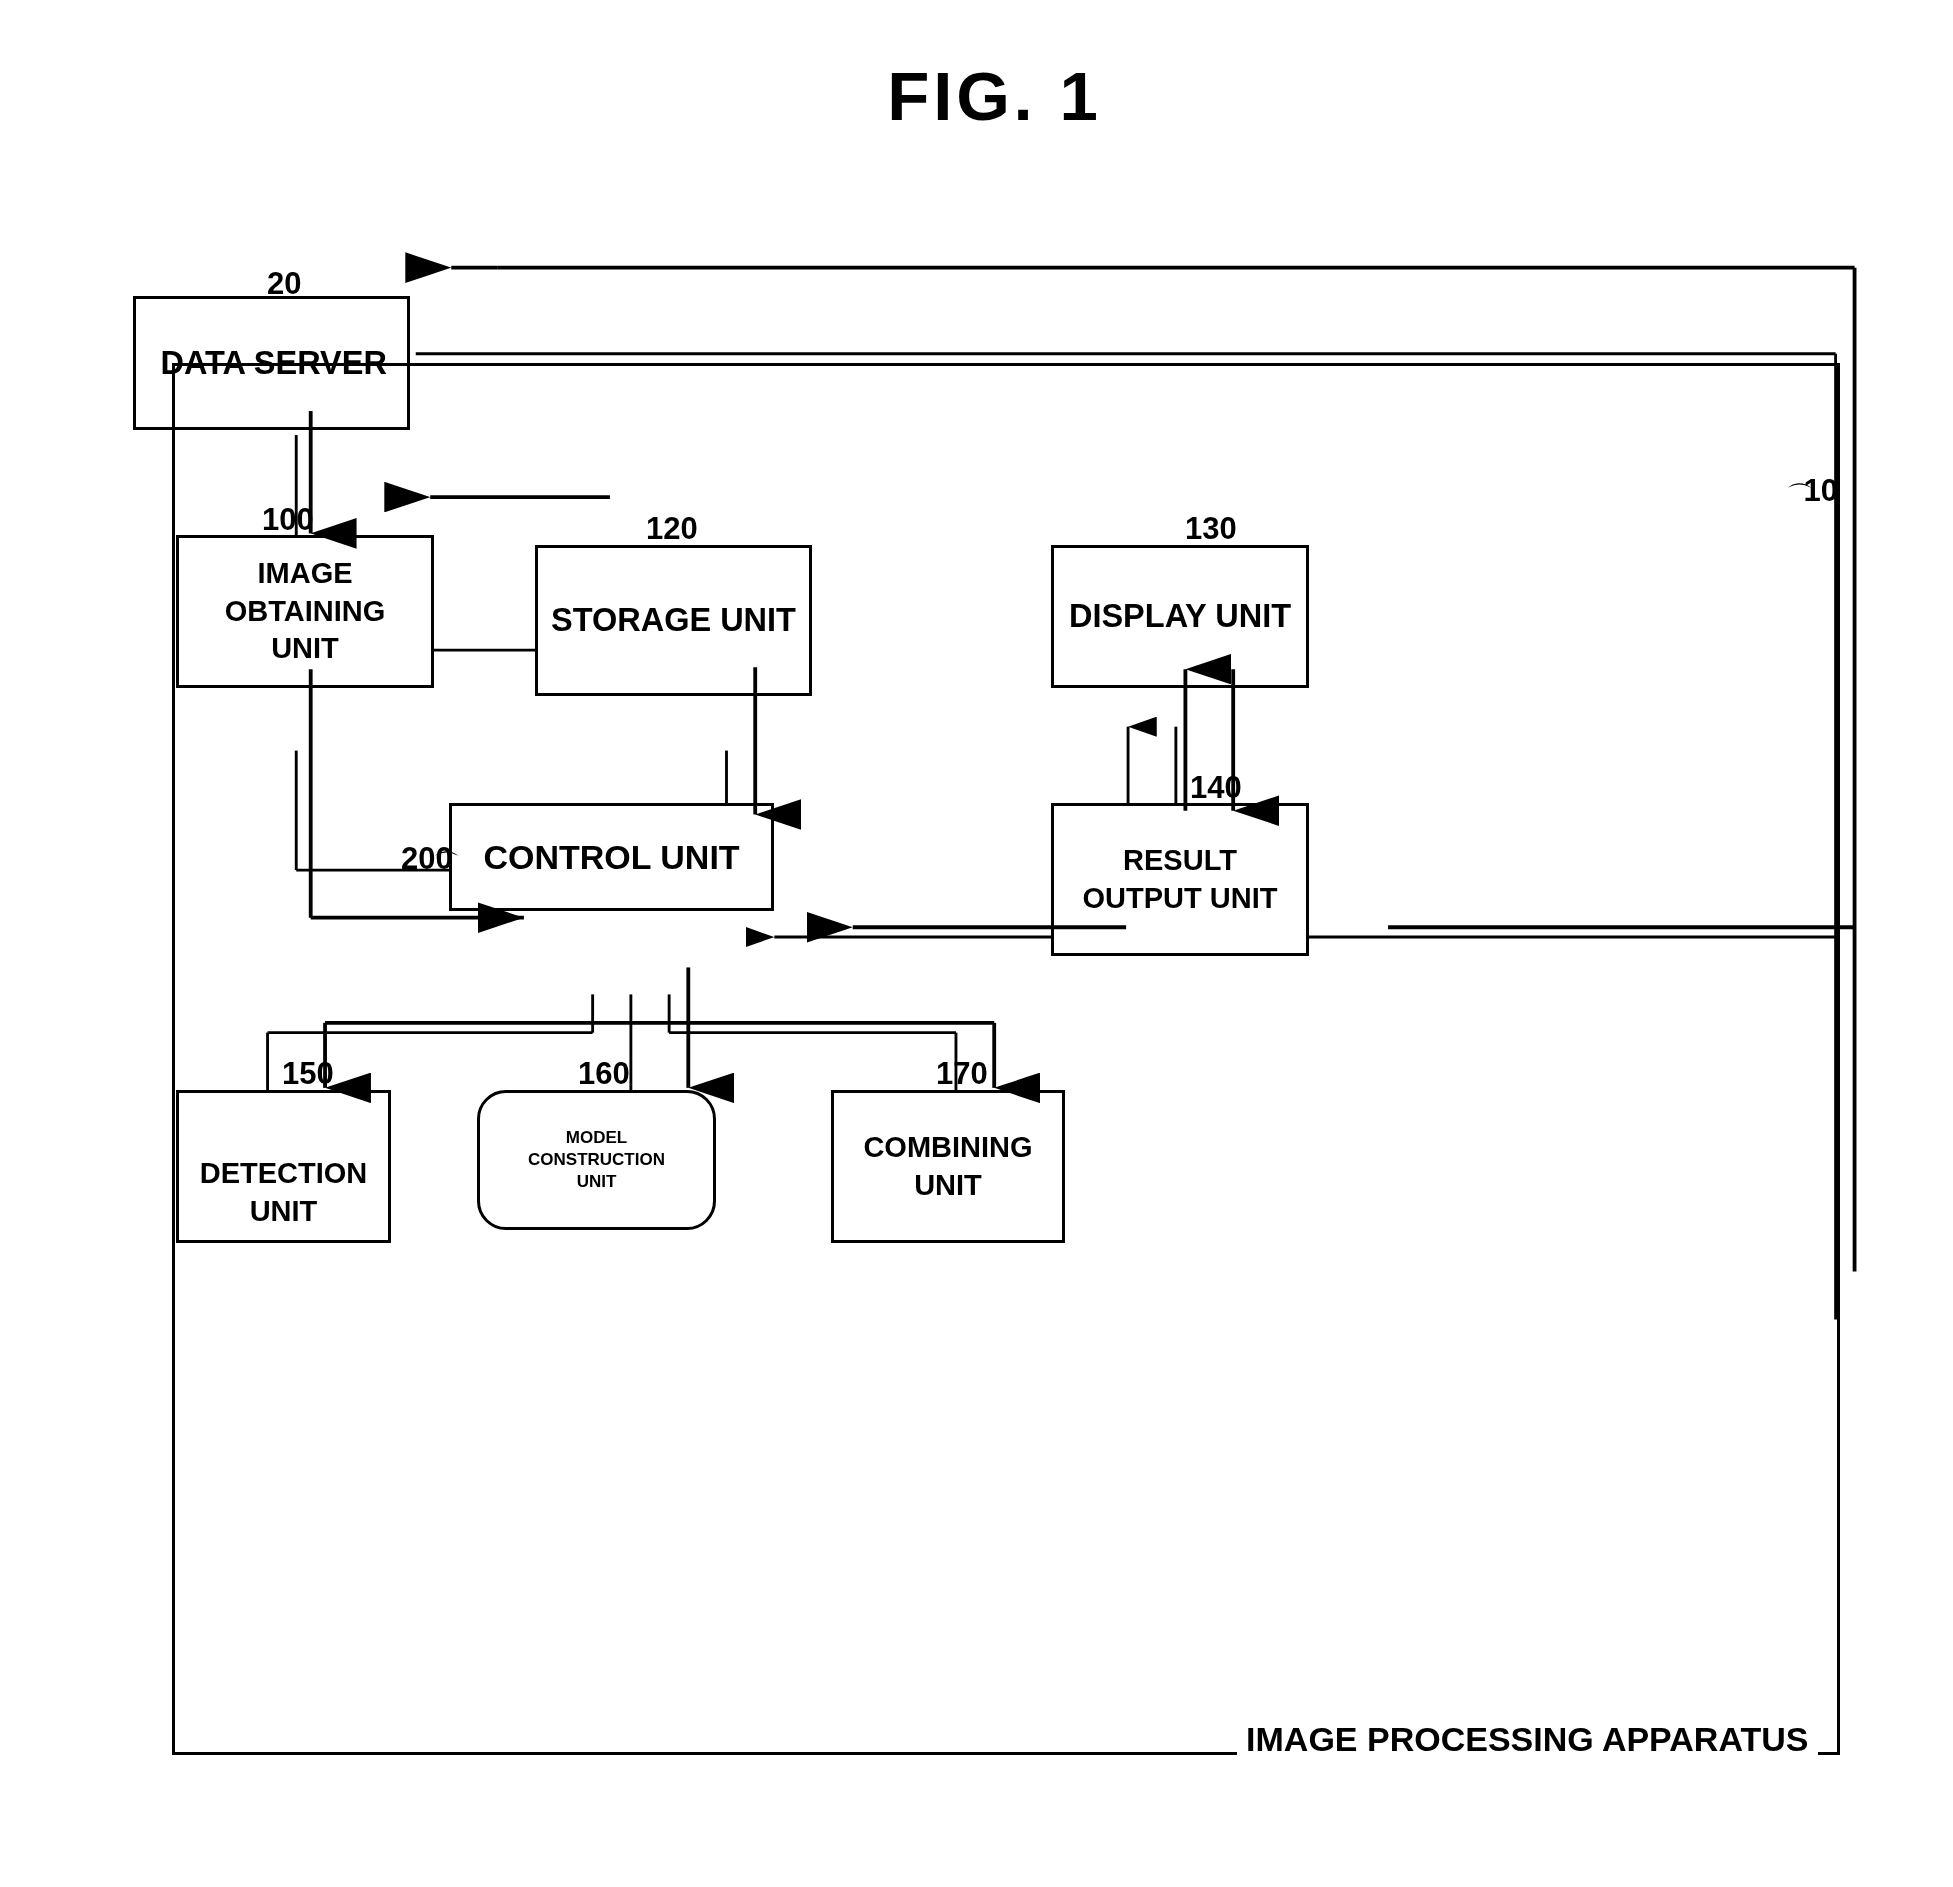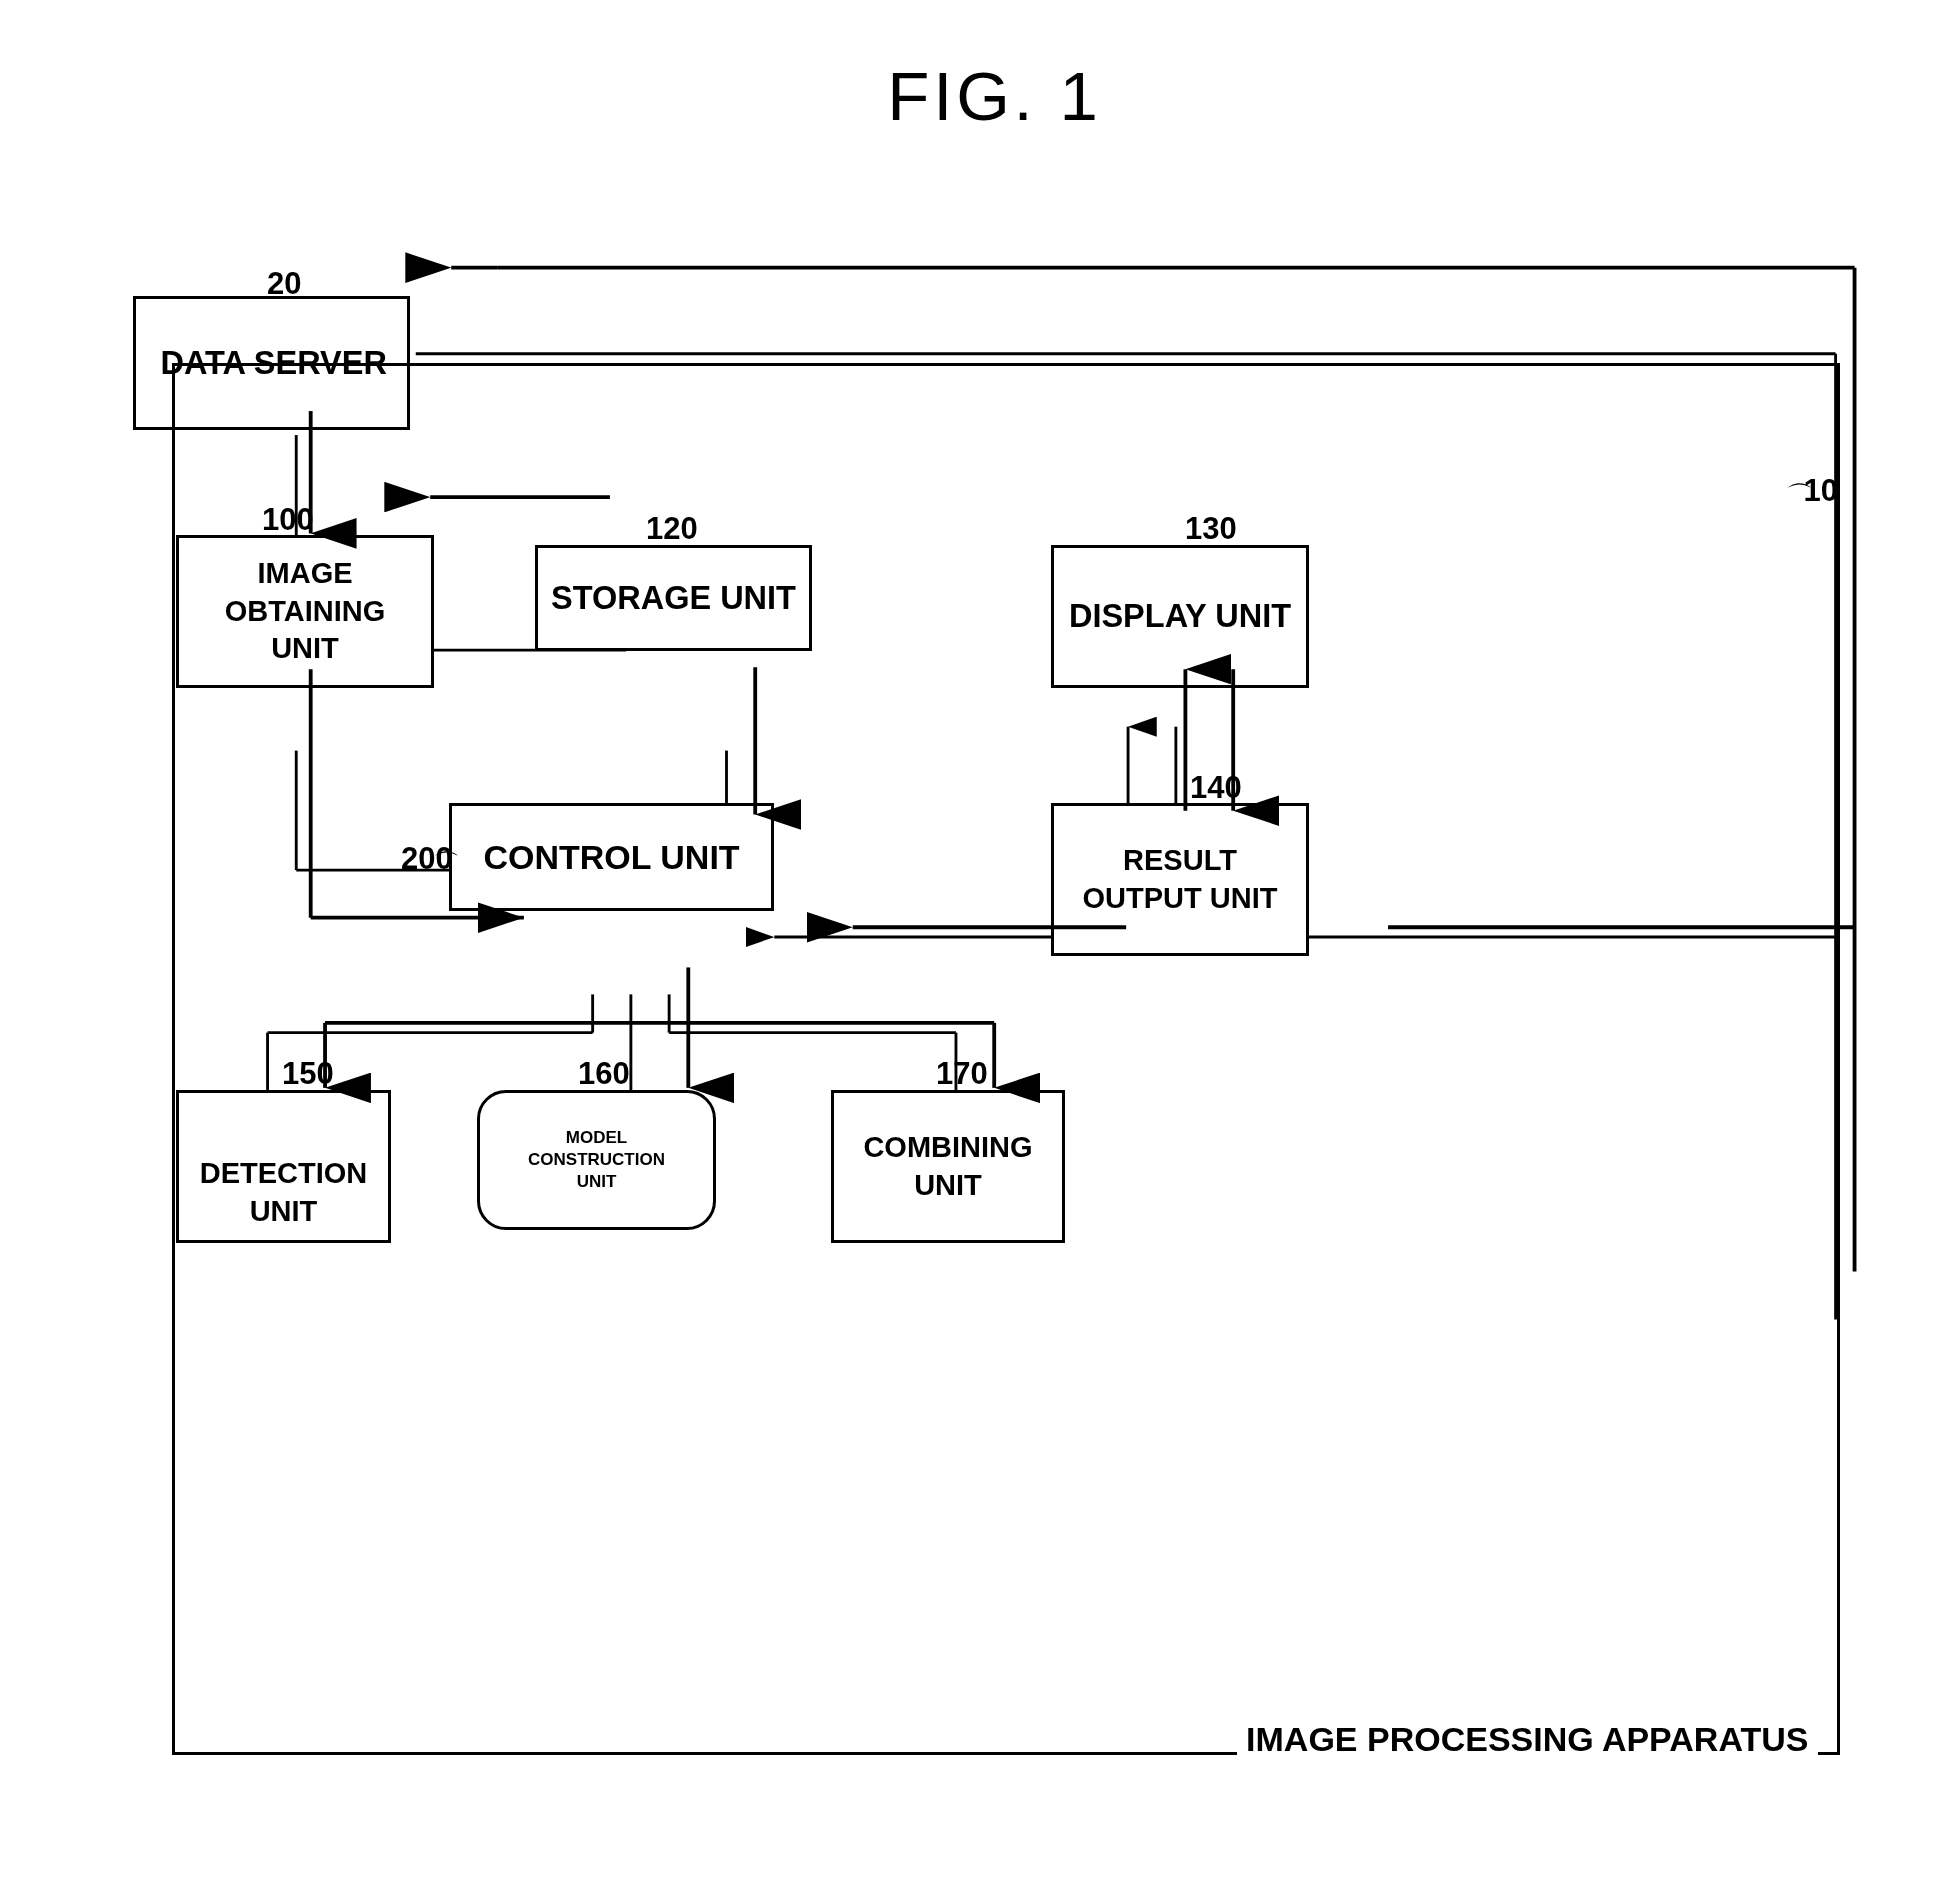--- a/index.html
+++ b/index.html
@@ -8,21 +8,21 @@
       height: 1888px;
       background: #ffffff;
       font-family: 'Arial Black', 'Arial', sans-serif;
       position: relative;
       overflow: hidden;
     }
 
     .fig-title {
       text-align: center;
       font-size: 69px;
-      font-weight: 400;
+      font-weight: 700;
       padding-top: 57px;
       letter-spacing: 3.8px;
       margin-left: 35px;
     }
 
     .diagram-container {
       position: absolute;
       top: 153px;
       left: 76px;
       right: 76px;
@@ -151,21 +151,21 @@
 
   <div class="ref-label" style="right:40px; top:320px;">10</div>
   <div style="position:absolute; right:65px; top:325px; font-size:27px;">⌒</div>
 
   <div class="block" style="left:100px; top:382px; width:258px; height:153px; font-size:29px;">
     <span style="white-space:pre-line;">IMAGE
 OBTAINING UNIT</span>
   </div>
   <div class="ref-label" style="left:186px; top:349px;">100</div>
 
-  <div class="block" style="left:459px; top:392px; width:277px; height:106px;">
+  <div class="block" style="left:459px; top:392px; width:277px; height:151px;">
     <span>STORAGE UNIT</span>
   </div>
   <div class="ref-label" style="left:570px; top:358px;">120</div>
 
   <div class="block" style="left:975px; top:392px; width:258px; height:143px;">
     <span>DISPLAY UNIT</span>
   </div>
   <div class="ref-label" style="left:1109px; top:358px;">130</div>
 
   <div class="block" style="left:373px; top:650px; width:325px; height:108px; font-size:34px;">

